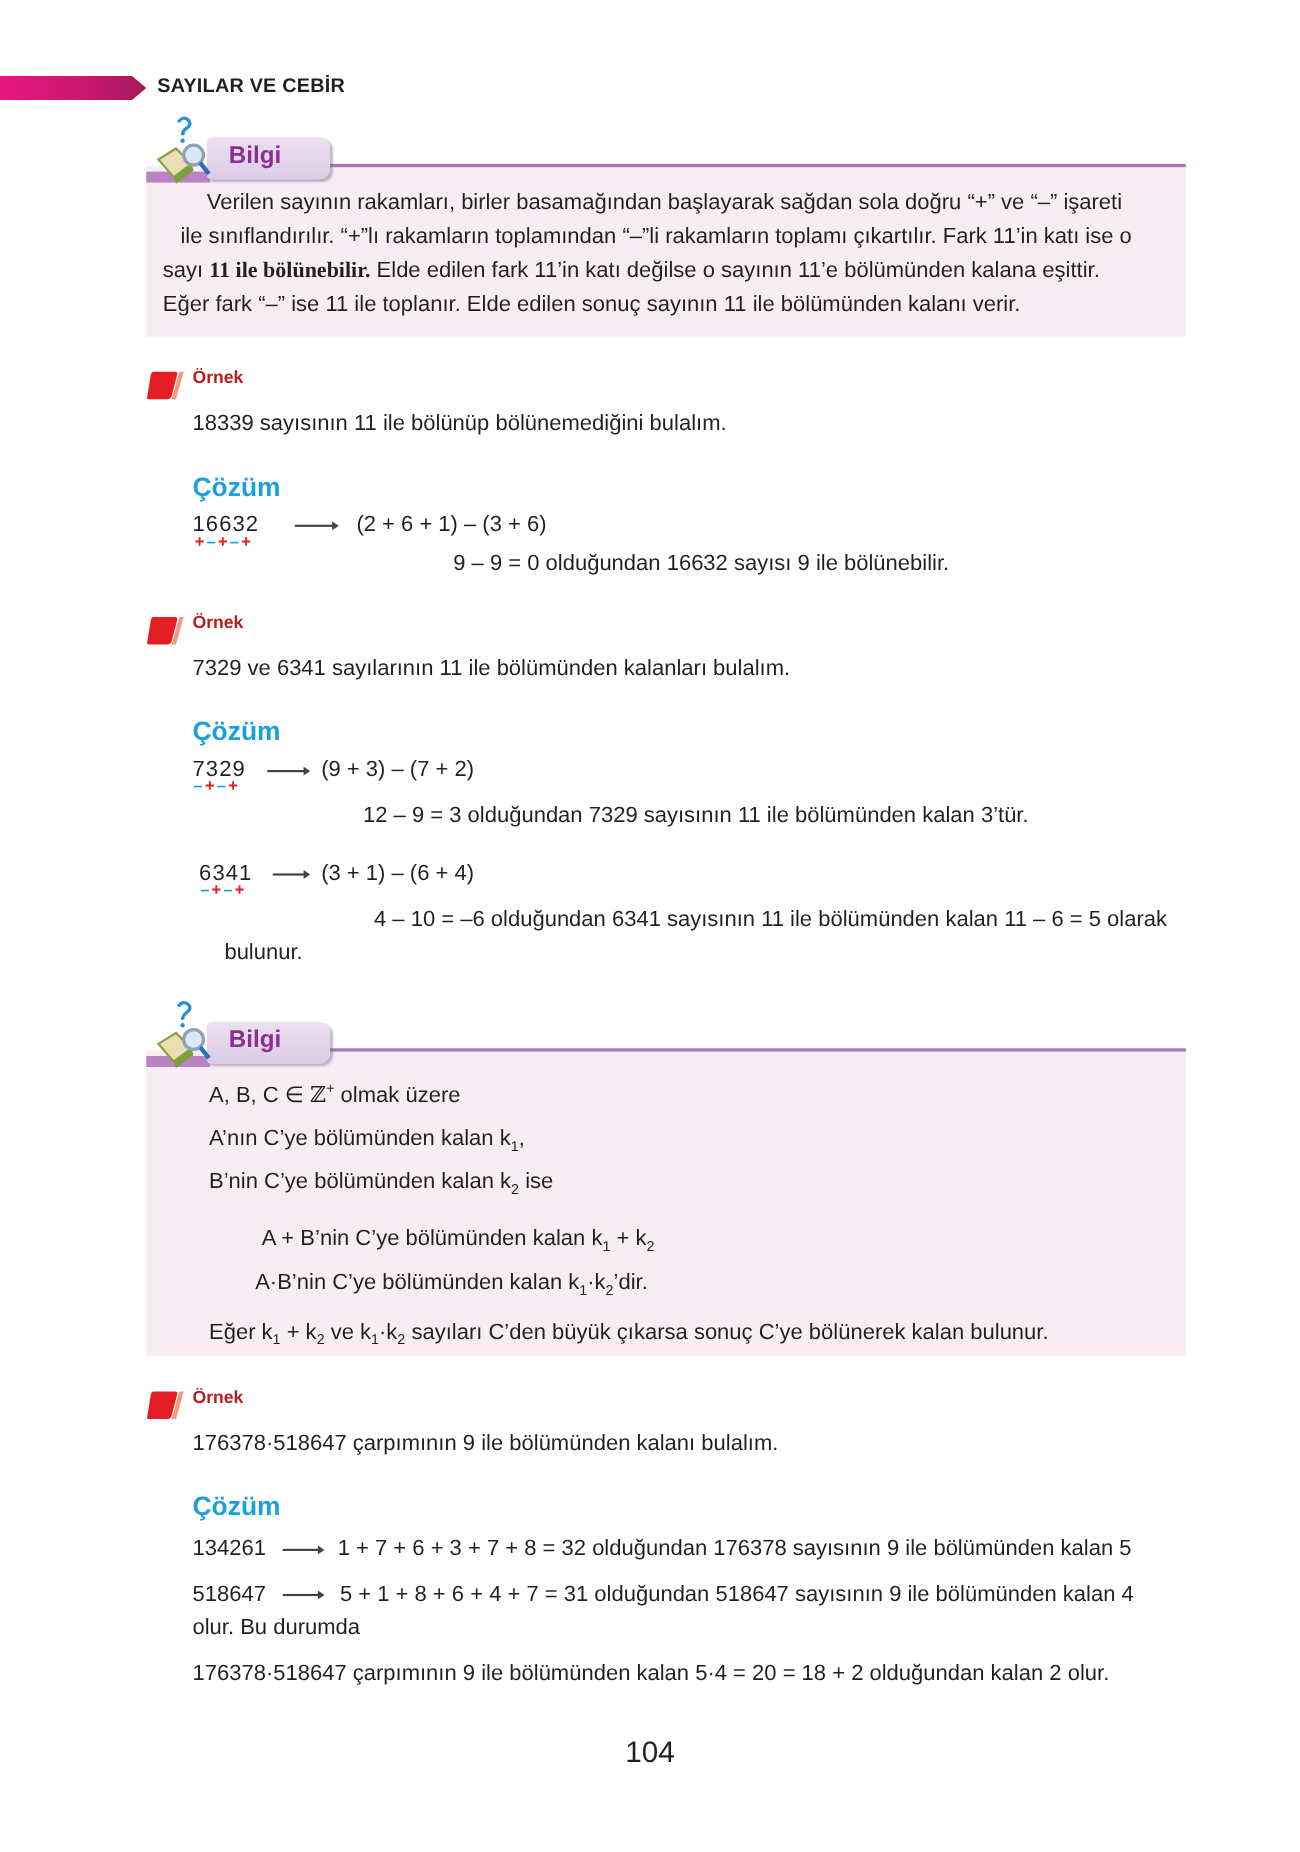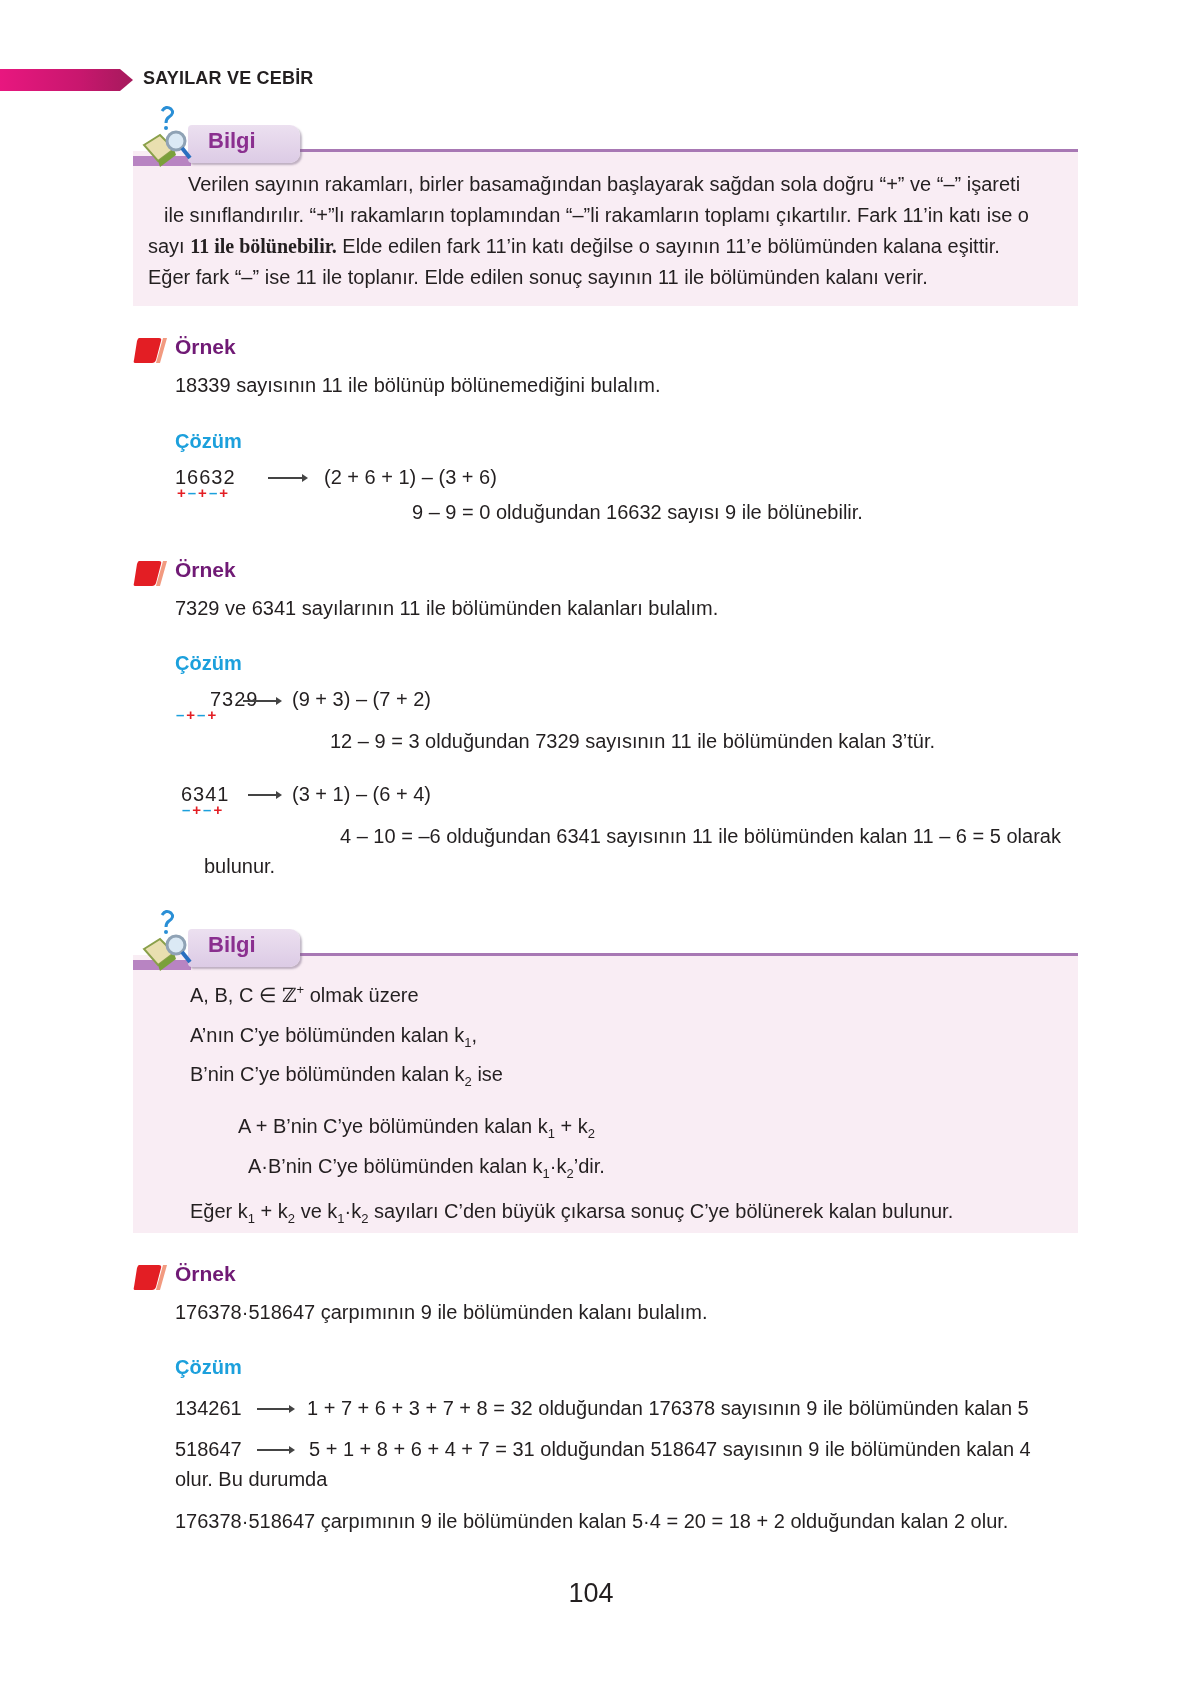--- a/index.html
+++ b/index.html
@@ -16,22 +16,22 @@
   .bilgi-box { position:absolute; left:133px; width:945px; background:#f9edf4; }
   .bilgi-line { position:absolute; left:300px; width:778px; height:3px; background:#a878b4; }
   .bilgi-tab { position:absolute; left:188px; width:112px; height:38px; border-radius:4px 10px 10px 4px;
                background:linear-gradient(180deg,#ece0f0 0%,#dccbe5 100%);
                box-shadow:2px 2px 2px rgba(120,100,130,0.45); }
   .bilgi-label { position:absolute; left:208px; font-size:22px; font-weight:bold; color:#8a2f8f; }
   .bilgi-shelf { position:absolute; left:133px; width:58px; height:10px; background:#b884c2; }
   .bilgi-icon { position:absolute; left:140px; width:58px; height:64px; }
   
   .ornek-icon { position:absolute; left:133px; width:36px; height:28px; }
-  .ornek-label { position:absolute; left:175px; font-size:21px; font-weight:bold; color:#701a75; }
-  .cozum-label { position:absolute; left:175px; font-size:20px; font-weight:bold; color:#1ca0dc; }
+  .ornek-label { position:absolute; left:175px; font-size:16px; font-weight:bold; color:#b91c1c; }
+  .cozum-label { position:absolute; left:175px; font-size:24px; font-weight:bold; color:#1ca0dc; }
   .arrow { position:absolute; height:2px; background:#444; }
   .arrow::after { content:""; position:absolute; right:-2px; top:-3px; border-left:6px solid #444;
                   border-top:4px solid transparent; border-bottom:4px solid transparent; }
   .signs { position:absolute; font-size:15px; font-weight:bold; letter-spacing:2px; line-height:14px; }
   .plus { color:#e31e24; }
   .minus { color:#1ca0dc; }
   .bold { font-weight:bold;font-family:Liberation Serif, serif; }
   sub { font-size:13px; vertical-align:-5px; line-height:0; }
   sup { font-size:13px; vertical-align:8px; line-height:0; }
   .dbl { font-family:"DejaVu Serif", serif; }
@@ -78,21 +78,21 @@
 <div class="abs txt" style="left:412px;top:500px;">9 – 9 = 0 olduğundan 16632 sayısı 9 ile bölünebilir.</div>
 
 <svg class="ornek-icon" style="top:559px;" viewBox="0 0 36 28">
   <path d="M6 2 L26 2 Q29 2 28 5 L23 24 Q22 27 19 27 L2 27 Q0 27 1 24 L4 5 Q5 2 6 2 Z" fill="#e31e24"></path>
   <path d="M30 2 L34 2 L27 27 L23 27 Z" fill="#f29a80"></path>
 </svg>
 <div class="ornek-label" style="top:558px;">Örnek</div>
 <div class="abs txt" style="left:175px;top:596px;">7329 ve 6341 sayılarının 11 ile bölümünden kalanları bulalım.</div>
 <div class="cozum-label" style="top:652px;">Çözüm</div>
 
-<div class="abs txt" style="left:175px;top:687px;letter-spacing:1px;margin-left:35px;">7329</div>
+<div class="abs txt" style="left:175px;top:687px;letter-spacing:1px;">7329</div>
 <div class="signs" style="left:176px;top:708px;">
   <span class="minus">–</span><span class="plus">+</span><span class="minus">–</span><span class="plus">+</span>
 </div>
 <div class="arrow" style="left:243px;top:700px;width:37px;"></div>
 <div class="abs txt" style="left:292px;top:687px;">(9 + 3) – (7 + 2)</div>
 <div class="abs txt" style="left:330px;top:729px;">12 – 9 = 3 olduğundan 7329 sayısının 11 ile bölümünden kalan 3’tür.</div>
 
 <div class="abs txt" style="left:181px;top:782px;letter-spacing:1px;">6341</div>
 <div class="signs" style="left:182px;top:803px;">
   <span class="minus">–</span><span class="plus">+</span><span class="minus">–</span><span class="plus">+</span>
@@ -113,21 +113,21 @@
   <path d="M18 56 L34 44 L36 50 L20 62 Z" fill="#7aa03a"></path>
   <circle cx="36" cy="36" r="9" fill="#dbe9f5" stroke="#8fa2b5" stroke-width="3"></circle>
   <line x1="42" y1="43" x2="50" y2="53" stroke="#2a6fc0" stroke-width="4"></line>
 </svg>
 <div class="bilgi-label" style="top:932px;">Bilgi</div>
 
 <div class="abs txt" style="left:190px;top:983px;"><span>A, B, C ∈ </span><span class="dbl">ℤ</span><sup>+</sup><span> olmak üzere</span></div>
 <div class="abs txt" style="left:190px;top:1023px;"><span>A’nın C’ye bölümünden kalan k</span><sub>1</sub><span>,</span></div>
 <div class="abs txt" style="left:190px;top:1062px;"><span>B’nin C’ye bölümünden kalan k</span><sub>2</sub><span> ise</span></div>
 <div class="abs txt" style="left:238px;top:1114px;"><span>A + B’nin C’ye bölümünden kalan  k</span><sub>1</sub><span> + k</span><sub>2</sub></div>
-<div class="abs txt" style="left:248px;top:1154px;"><span>A·B’nin C’ye bölümünden kalan  k</span><sub>1</sub><span>·k</span><sub>2</sub><span>’dir.</span></div>
+<div class="abs txt" style="left:232px;top:1154px;"><span>A·B’nin C’ye bölümünden kalan  k</span><sub>1</sub><span>·k</span><sub>2</sub><span>’dir.</span></div>
 <div class="abs txt" style="left:190px;top:1199px;"><span>Eğer k</span><sub>1</sub><span> + k</span><sub>2</sub><span>  ve k</span><sub>1</sub><span>·k</span><sub>2</sub><span> sayıları C’den büyük çıkarsa sonuç C’ye bölünerek kalan bulunur.</span></div>
 
 <svg class="ornek-icon" style="top:1263px;" viewBox="0 0 36 28">
   <path d="M6 2 L26 2 Q29 2 28 5 L23 24 Q22 27 19 27 L2 27 Q0 27 1 24 L4 5 Q5 2 6 2 Z" fill="#e31e24"></path>
   <path d="M30 2 L34 2 L27 27 L23 27 Z" fill="#f29a80"></path>
 </svg>
 <div class="ornek-label" style="top:1262px;">Örnek</div>
 <div class="abs txt" style="left:175px;top:1300px;">176378·518647  çarpımının 9 ile bölümünden kalanı bulalım.</div>
 <div class="cozum-label" style="top:1356px;">Çözüm</div>
 

